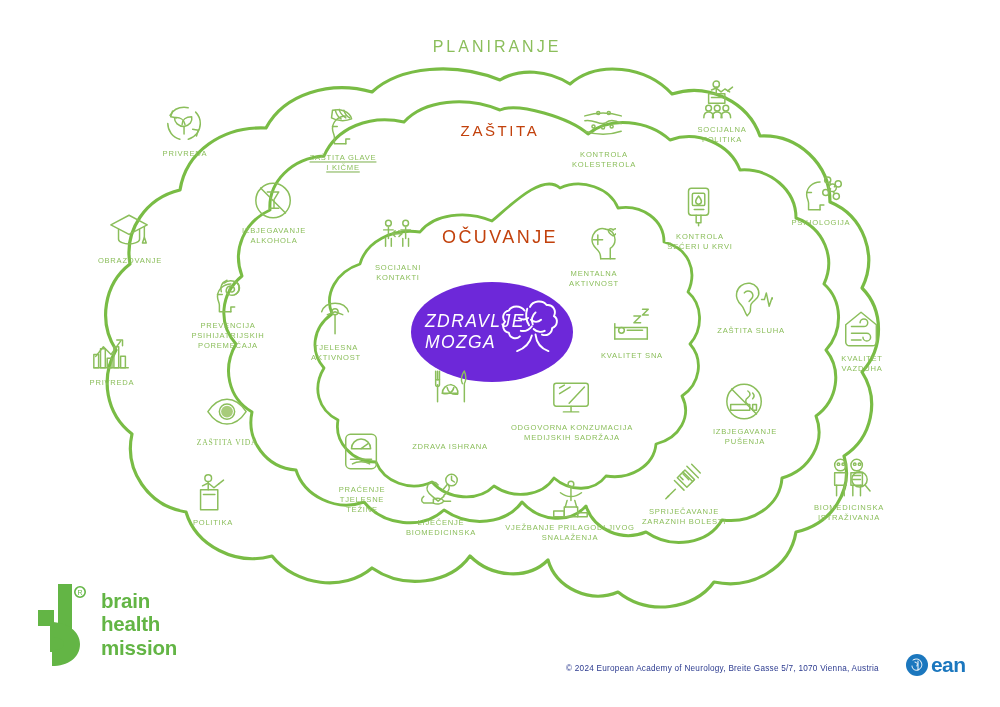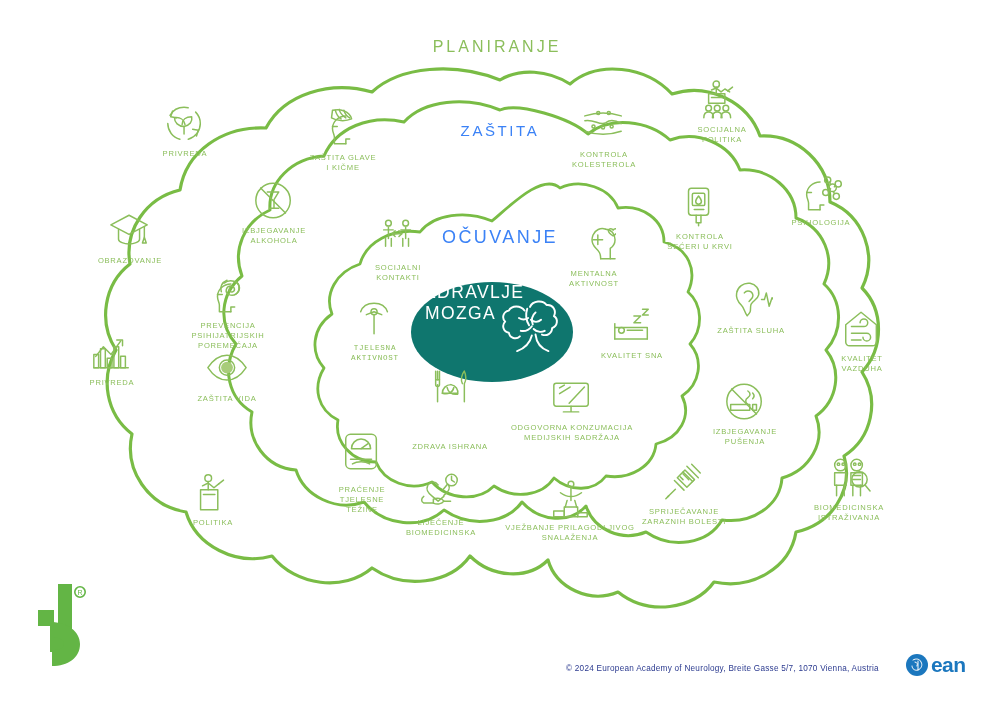--- a/index.html
+++ b/index.html
@@ -13,32 +13,32 @@
   
   .brainsvg{position:absolute;left:0;top:0;width:1000px;height:707px;
             pointer-events:none;}
   .lobe{fill:none;stroke:#79BC45;stroke-width:3.2;stroke-linecap:round;stroke-linejoin:round;}
   .lobe.mid{stroke-width:3.0;}
   .lobe.inner{stroke-width:2.8;}
 
   
   .ring-label{
     position:absolute;transform:translate(-50%,-50%);
-    color:#3b82f6;letter-spacing:2.2px;white-space:nowrap;
+    color:#c2410c;letter-spacing:2.2px;white-space:nowrap;
     font-weight:400;
   }
   #lbl-plan{font-size:16px;letter-spacing:3px;color:#8BBE5B;}
   #lbl-zastita{font-size:15px;letter-spacing:2.6px;}
   #lbl-ocuvanje{font-size:18px;letter-spacing:2.4px;}
 
   
   #core{
     position:absolute;transform:translate(-50%,-50%);
     width:162px;height:100px;border-radius:50%;
-    background:#0f766e;display:flex;
+    background:#6d28d9;display:flex;align-items:center;font-style:italic;
   }
   #core-text{
     color:#ffffff;font-size:17.5px;line-height:1.18;
     letter-spacing:1.4px;padding-left:14px;white-space:pre-line;
     font-weight:400;
   }
   #core-brain{position:absolute;right:6px;top:12px;width:74px;height:70px;}
 
   
   .node{
@@ -193,21 +193,21 @@
         <svg class="ico" viewBox="0 0 46 46">
           <path d="M30 38c0-6-2-8-5-11c-4-4-5-9-3-14c2-5 8-8 13-6"></path>
           <path d="M35 7c6 0 10 5 10 11c0 4-2 7-5 9v11"></path>
           <path d="M30 38h15"></path>
           <path d="M22 18h10M27 13v10"></path>
           <path d="M38 8c1-2 4-2 5 0c1-2 4-2 5 0c0 3-5 6-5 6s-5-3-5-6z"></path>
         </svg>
         <div class="cap">MENTALNA
 AKTIVNOST</div>
       </div>
-      <div class="node" style="left: 375px; top: 330px; font-family: Liberation Mono, monospace;">
+      <div class="node" style="left: 336px; top: 330px;">
         <svg class="ico" viewBox="0 0 46 46">
           <circle cx="22" cy="16" r="3.2"></circle>
           <path d="M22 19v20"></path>
           <path d="M8 16c2-6 7-9 14-9s12 3 14 9"></path>
           <path d="M14 19l8-3l8 3"></path>
         </svg>
         <div class="cap">TJELESNA
 AKTIVNOST</div>
       </div>
       <div class="node" style="left: 632px; top: 333px;">
@@ -238,21 +238,21 @@
       <div class="node wide" style="left: 572px; top: 410px;">
         <svg class="ico" viewBox="0 0 46 46">
           <rect x="4" y="7" width="36" height="24" rx="2.5"></rect>
           <path d="M22 31v6M14 37h16"></path>
           <path d="M10 12l5-3M10 18l11-7"></path>
           <path d="M36 11L20 28"></path>
         </svg>
         <div class="cap">ODGOVORNA KONZUMACIJA
 MEDIJSKIH SADRŽAJA</div>
       </div>
-      <div class="node" style="left: 343px; top: 140px;">
+      <div class="node" style="left: 343px; top: 140px; text-decoration: underline;">
         <svg class="ico" viewBox="0 0 46 46">
           <path d="M26 10c-8 0-14 6-14 13c0 4 2 6 2 9v7h12"></path>
           <path d="M26 39v-5h4"></path>
           <path d="M12 21h5"></path>
           <path d="M12 4c8-2 18 1 20 9c-7 3-16 2-21-1z"></path>
           <path d="M15 4c1 4 3 7 6 9M19 3c1 4 4 7 7 9M24 4c1 4 3 6 6 8"></path>
         </svg>
         <div class="cap">ZAŠTITA GLAVE
 I KIČME</div>
       </div>
@@ -306,21 +306,21 @@
 POREMEĆAJA</div>
       </div>
       <div class="node" style="left: 751px; top: 308px;">
         <svg class="ico" viewBox="0 0 46 46">
           <path d="M19 38c-3-4-3-8-6-11c-4-4-6-8-5-13C9 8 15 3 22 4c6 1 10 6 9 12c-1 5-6 6-8 10c-1 3 0 6-1 8c-1 2-2 3-3 4z"></path>
           <path d="M16 14a5 5 0 0 1 9 3c0 3-3 4-4 6"></path>
           <path d="M34 21h3l2-7l3 14l3-9l2 2h2"></path>
         </svg>
         <div class="cap">ZAŠTITA SLUHA</div>
       </div>
-      <div class="node" style="left: 227px; top: 376px;">
+      <div class="node" style="left: 227px; top: 420px; font-family: Liberation Serif, serif;">
         <svg class="ico" viewBox="0 0 46 46">
           <path d="M3 21c6-9 13-13 20-13s14 4 20 13c-6 9-13 13-20 13S9 30 3 21z"></path>
           <circle cx="23" cy="21" r="8"></circle>
           <circle class="fillg" cx="23" cy="21" r="6.2"></circle>
         </svg>
         <div class="cap">ZAŠTITA VIDA</div>
       </div>
       <div class="node" style="left: 745px; top: 414px;">
         <svg class="ico" viewBox="0 0 46 46">
           <circle cx="22" cy="22" r="18"></circle>
@@ -496,20 +496,23 @@
   <div id="bhm-logo">
     <div id="bhm-mark">
       <svg viewBox="0 0 62 88" width="62" height="88">
         <path d="M10 30 L10 46 L26 46 L26 30 Z" fill="#63B545"></path>
         <path d="M26 4 L44 4 L44 50 C44 64 34 72 22 72 L22 56 C30 56 30 50 30 44 L30 4 Z" fill="#63B545"></path>
         <path d="M22 42 C40 42 52 52 52 64 C52 78 40 86 24 86 L24 70 C32 70 36 68 36 64 C36 59 30 57 22 57 Z" fill="#63B545"></path>
         <circle cx="52" cy="12" r="5.2" fill="none" stroke="#63B545" stroke-width="1.6"></circle>
         <text x="52" y="15.3" text-anchor="middle" font-size="7" fill="#63B545" font-family="Liberation Sans, sans-serif">R</text>
       </svg>
     </div>
+    <div id="bhm-word">brain
+health
+mission</div>
   </div>
 
   <div id="copyright">© 2024 European Academy of Neurology, Breite Gasse 5/7, 1070 Vienna, Austria</div>
 
   <div id="ean">
     <svg width="24" height="24" viewBox="0 0 24 24">
       <circle cx="12" cy="12" r="11" fill="#1B77BE"></circle>
       <g stroke="#ffffff" stroke-width="1" fill="none" stroke-linecap="round">
         <path d="M8 7c3-2 7-1 8 2c2 3 0 7-3 8c-3 1-6-1-6-4"></path>
         <path d="M10 9c2 0 3 2 2 4"></path>

